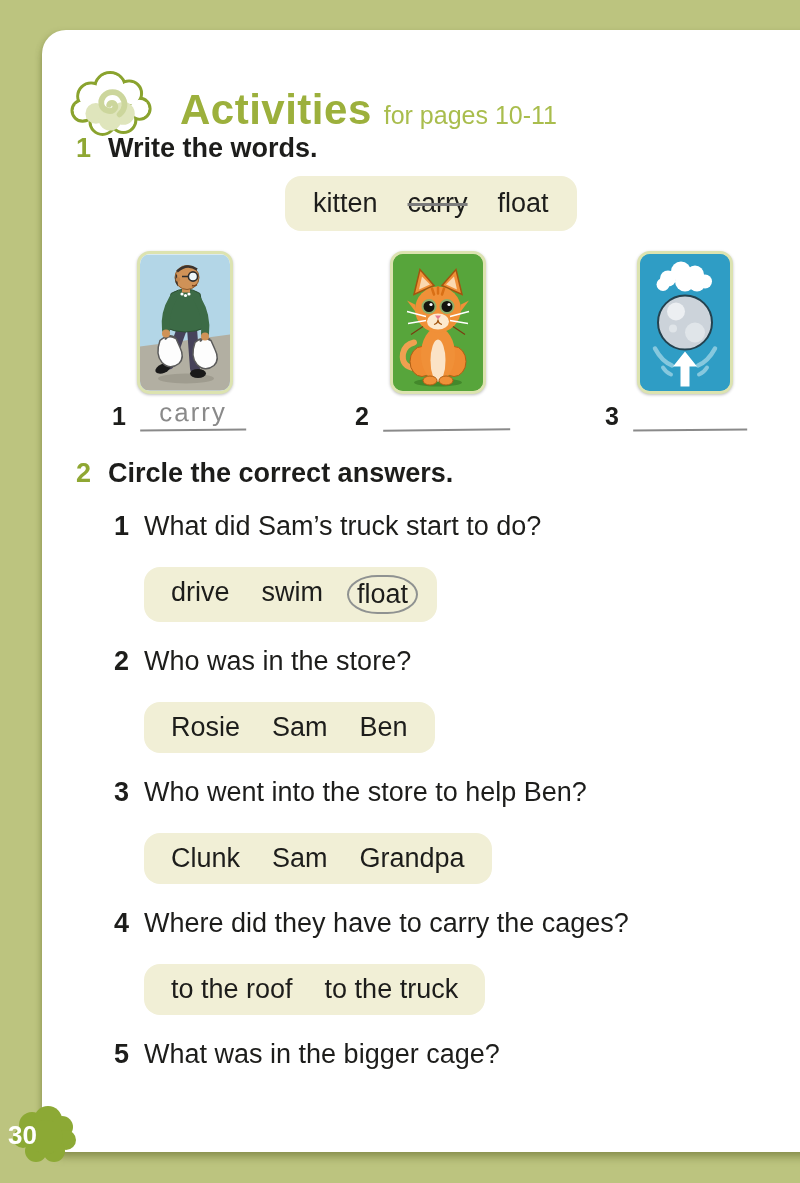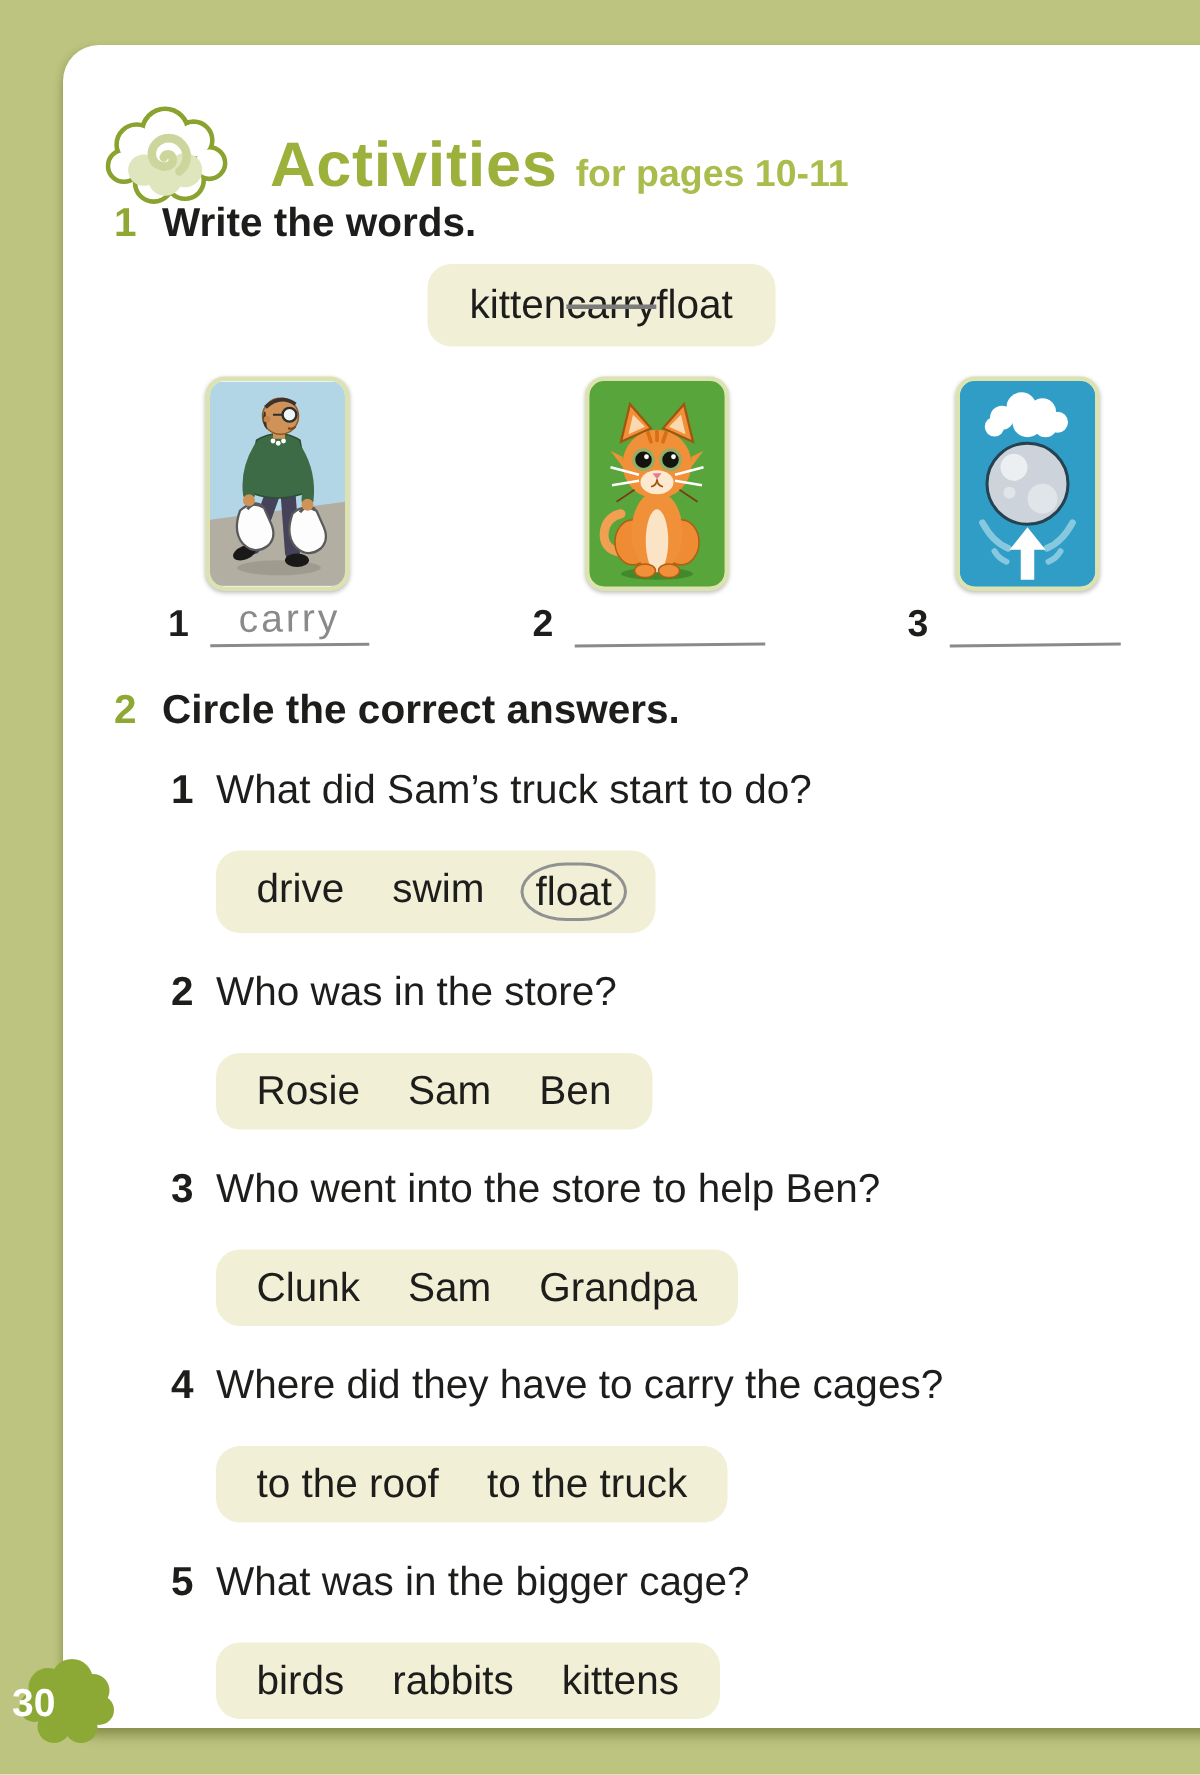--- a/index.html
+++ b/index.html
@@ -12,29 +12,29 @@
   .page-card{
     position:absolute;left:42px;top:30px;width:758px;height:1122px;
     background:#ffffff;border-radius:24px 0 0 24px;
     box-shadow:0 7px 8px -2px rgba(96,104,40,.55), -3px 0 6px -3px rgba(96,104,40,.35);
     padding-left:32px;
   }
   
   .header{position:absolute;left:22px;top:20px;display:flex;align-items:baseline;}
   .header-icon{position:relative;top:16px;margin-right:20px;}
   .title{font-size:42px;font-weight:bold;color:#9cb03c;letter-spacing:.5px;}
-  .subtitle{font-size:25px;font-weight:bold;color:#a9bd4d;margin-left:12px;}
+  .subtitle{font-size:25px;font-weight:normal;color:#a9bd4d;margin-left:12px;}
   
   .act-heading{position:absolute;display:flex;gap:17px;font-size:27px;font-weight:bold;}
   .act-num{color:#8fa733;}
   
   .word-bank{
     position:absolute;left:243px;top:146px;
     background:#f1efd6;border-radius:16px;
-    padding:12px 28px;display:flex;font-size:27px;
+    padding:12px 28px;display:flex;gap:30px;font-size:27px;
   }
   .struck{text-decoration:line-through;text-decoration-color:#7c7c7c;text-decoration-thickness:2.5px;}
   
   .pic-card{
     position:absolute;top:221px;width:96px;height:143px;
     border:3px solid #dce3b0;border-radius:13px;overflow:hidden;
     box-shadow:0 1px 3px rgba(0,0,0,.25);box-sizing:border-box;background:#fff;
   }
   .pic-card svg{display:block;width:100%;height:100%;}
   .pic1{left:95px;}
@@ -274,25 +274,20 @@
         <span>to the roof</span>
         <span>to the truck</span>
       </div>
     </div>
 
     <div class="question">
       <div class="q-line">
         <span class="q-num">5</span>
         <span class="q-text">What was in the bigger cage?</span>
       </div>
-      <div class="options">
-        <span>birds</span>
-        <span>rabbits</span>
-        <span>kittens</span>
-      </div>
     </div>
 
   </div>
 </div>
 
 <div class="page-badge">
   <svg width="80" height="68" viewBox="0 0 80 68">
     <g fill="#8ca935">
       <circle cx="24" cy="22" r="13"></circle>
         <circle cx="40" cy="17" r="14"></circle>

